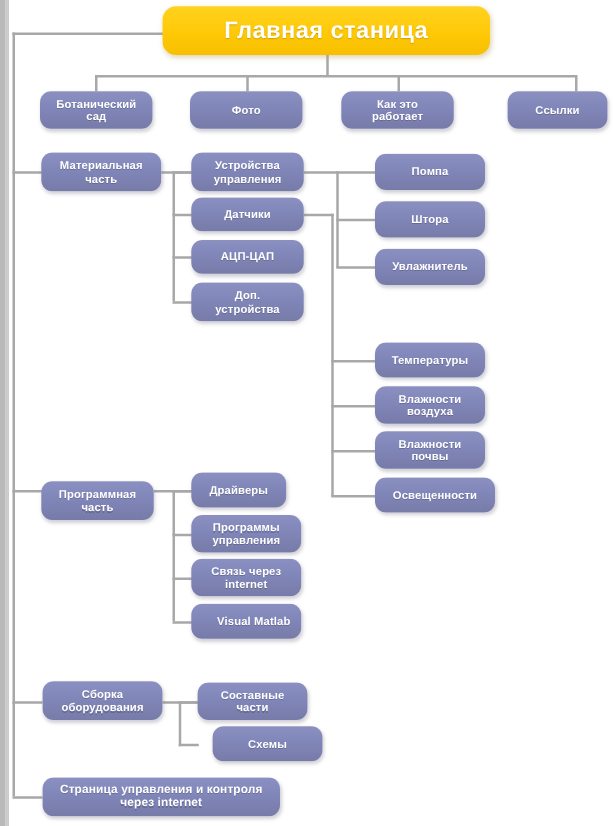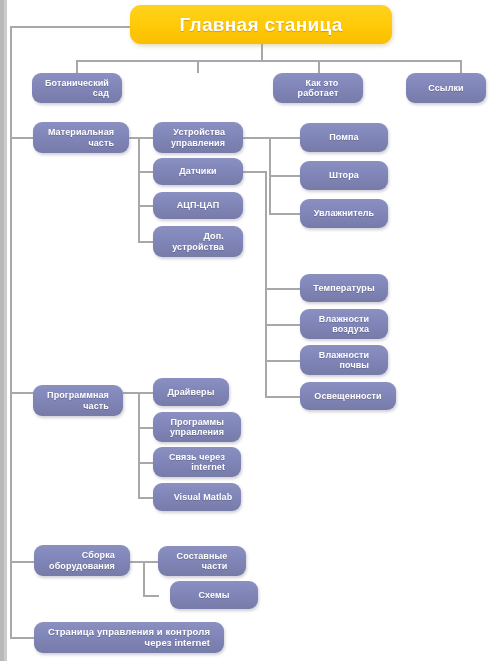--- a/index.html
+++ b/index.html
@@ -40,21 +40,21 @@
   .ln.h { height: 2px; }
   .ln.v { width: 2px; }
 
   
   .node {
     position: absolute;
     box-sizing: border-box;
     display: flex;
     align-items: center;
     justify-content: center;
-    text-align: right;
+    text-align: center;
     color: #ffffff;
     font-weight: bold;
     border-radius: 9px;
     line-height: 1.12;
     letter-spacing: 0.1px;
     padding: 0 4px;
     text-shadow: 0 1px 0 rgba(0,0,0,0.18);
     background: #8186b9;
     background-image: linear-gradient(to bottom, #8b90c1 0%, #8186b9 45%, #767ba8 100%);
     box-shadow: 1px 2px 3px rgba(120,120,140,0.35);
@@ -130,20 +130,23 @@
   <div class="ln h" style="left:10px; top:637px; width:24px;"></div>
 
   <div class="node title" style="left:130px; top:5px; width:262px; height:39px;">
     <span class="lbl">Главная станица</span>
   </div>
 
   <div class="node" style="left:32px; top:73px; width:90px; height:30px;">
     <span class="lbl">Ботанический
 сад</span>
   </div>
+  <div class="node" style="left:152px; top:73px; width:90px; height:30px;">
+    <span class="lbl">Фото</span>
+  </div>
   <div class="node" style="left:273px; top:73px; width:90px; height:30px;">
     <span class="lbl">Как это
 работает</span>
   </div>
   <div class="node" style="left:406px; top:73px; width:80px; height:30px;">
     <span class="lbl">Ссылки</span>
   </div>
 
   <div class="node" style="left:33px; top:122px; width:96px; height:31px;">
     <span class="lbl">Материальная

